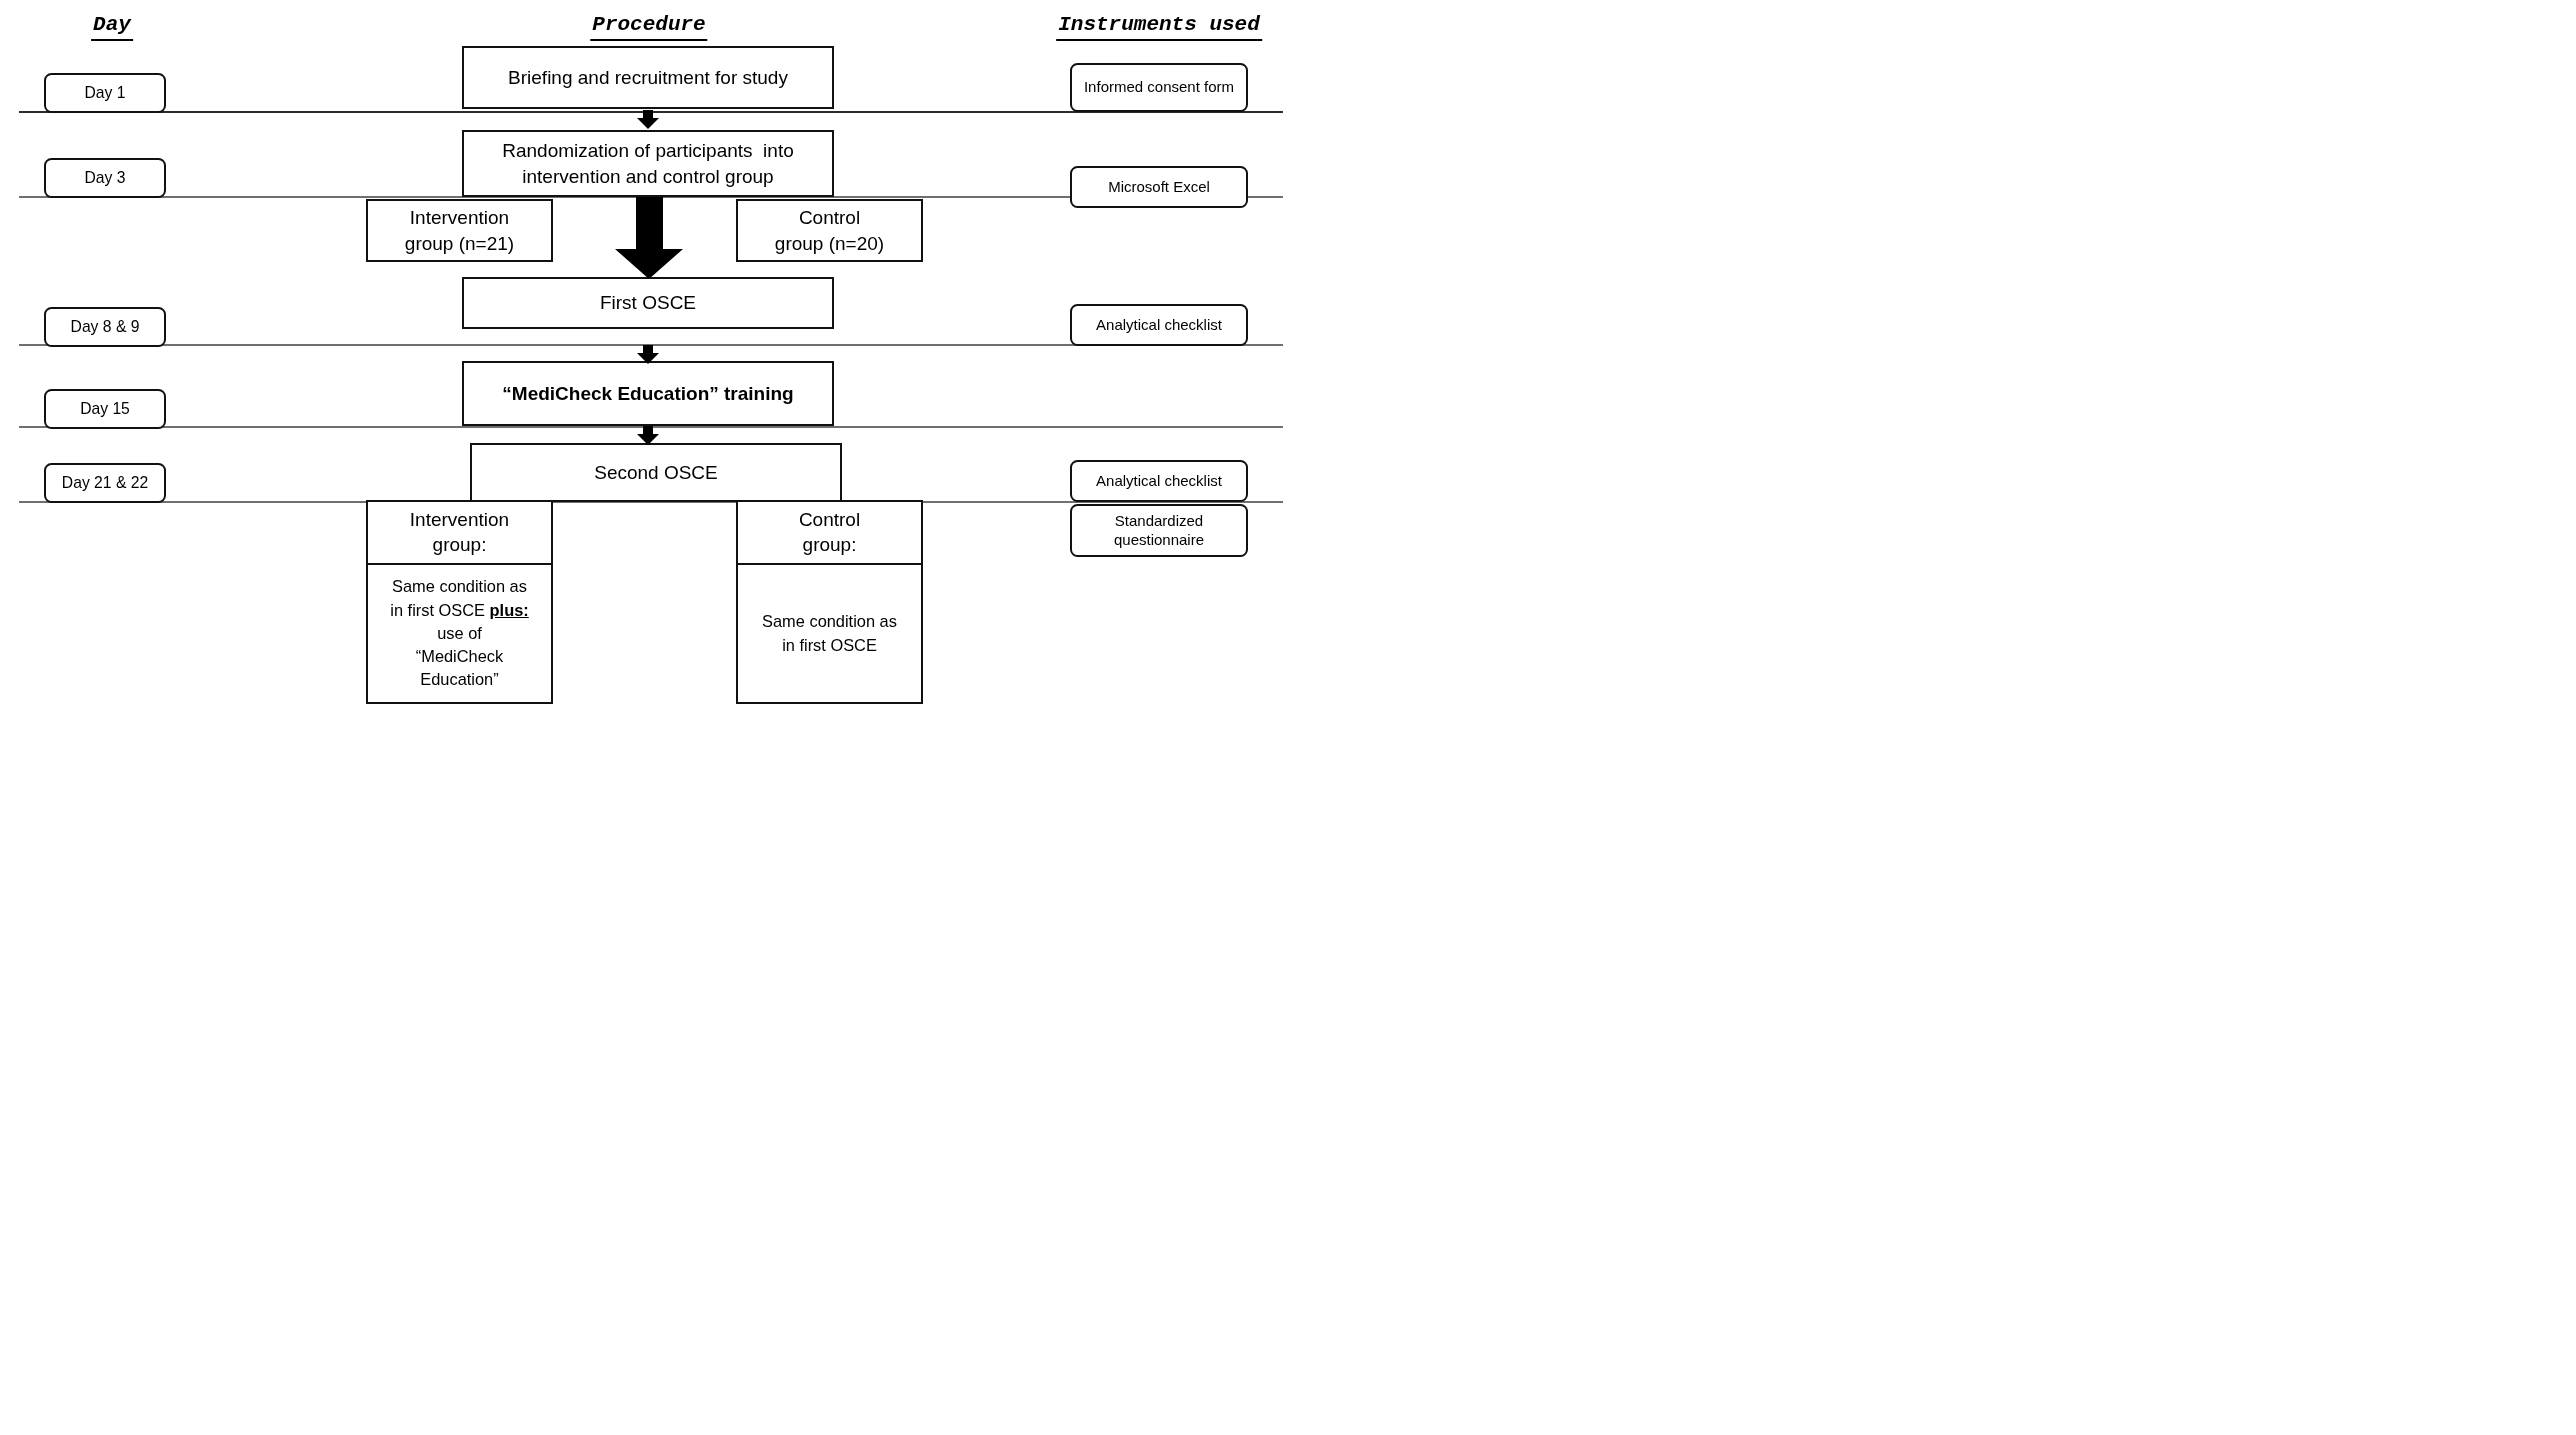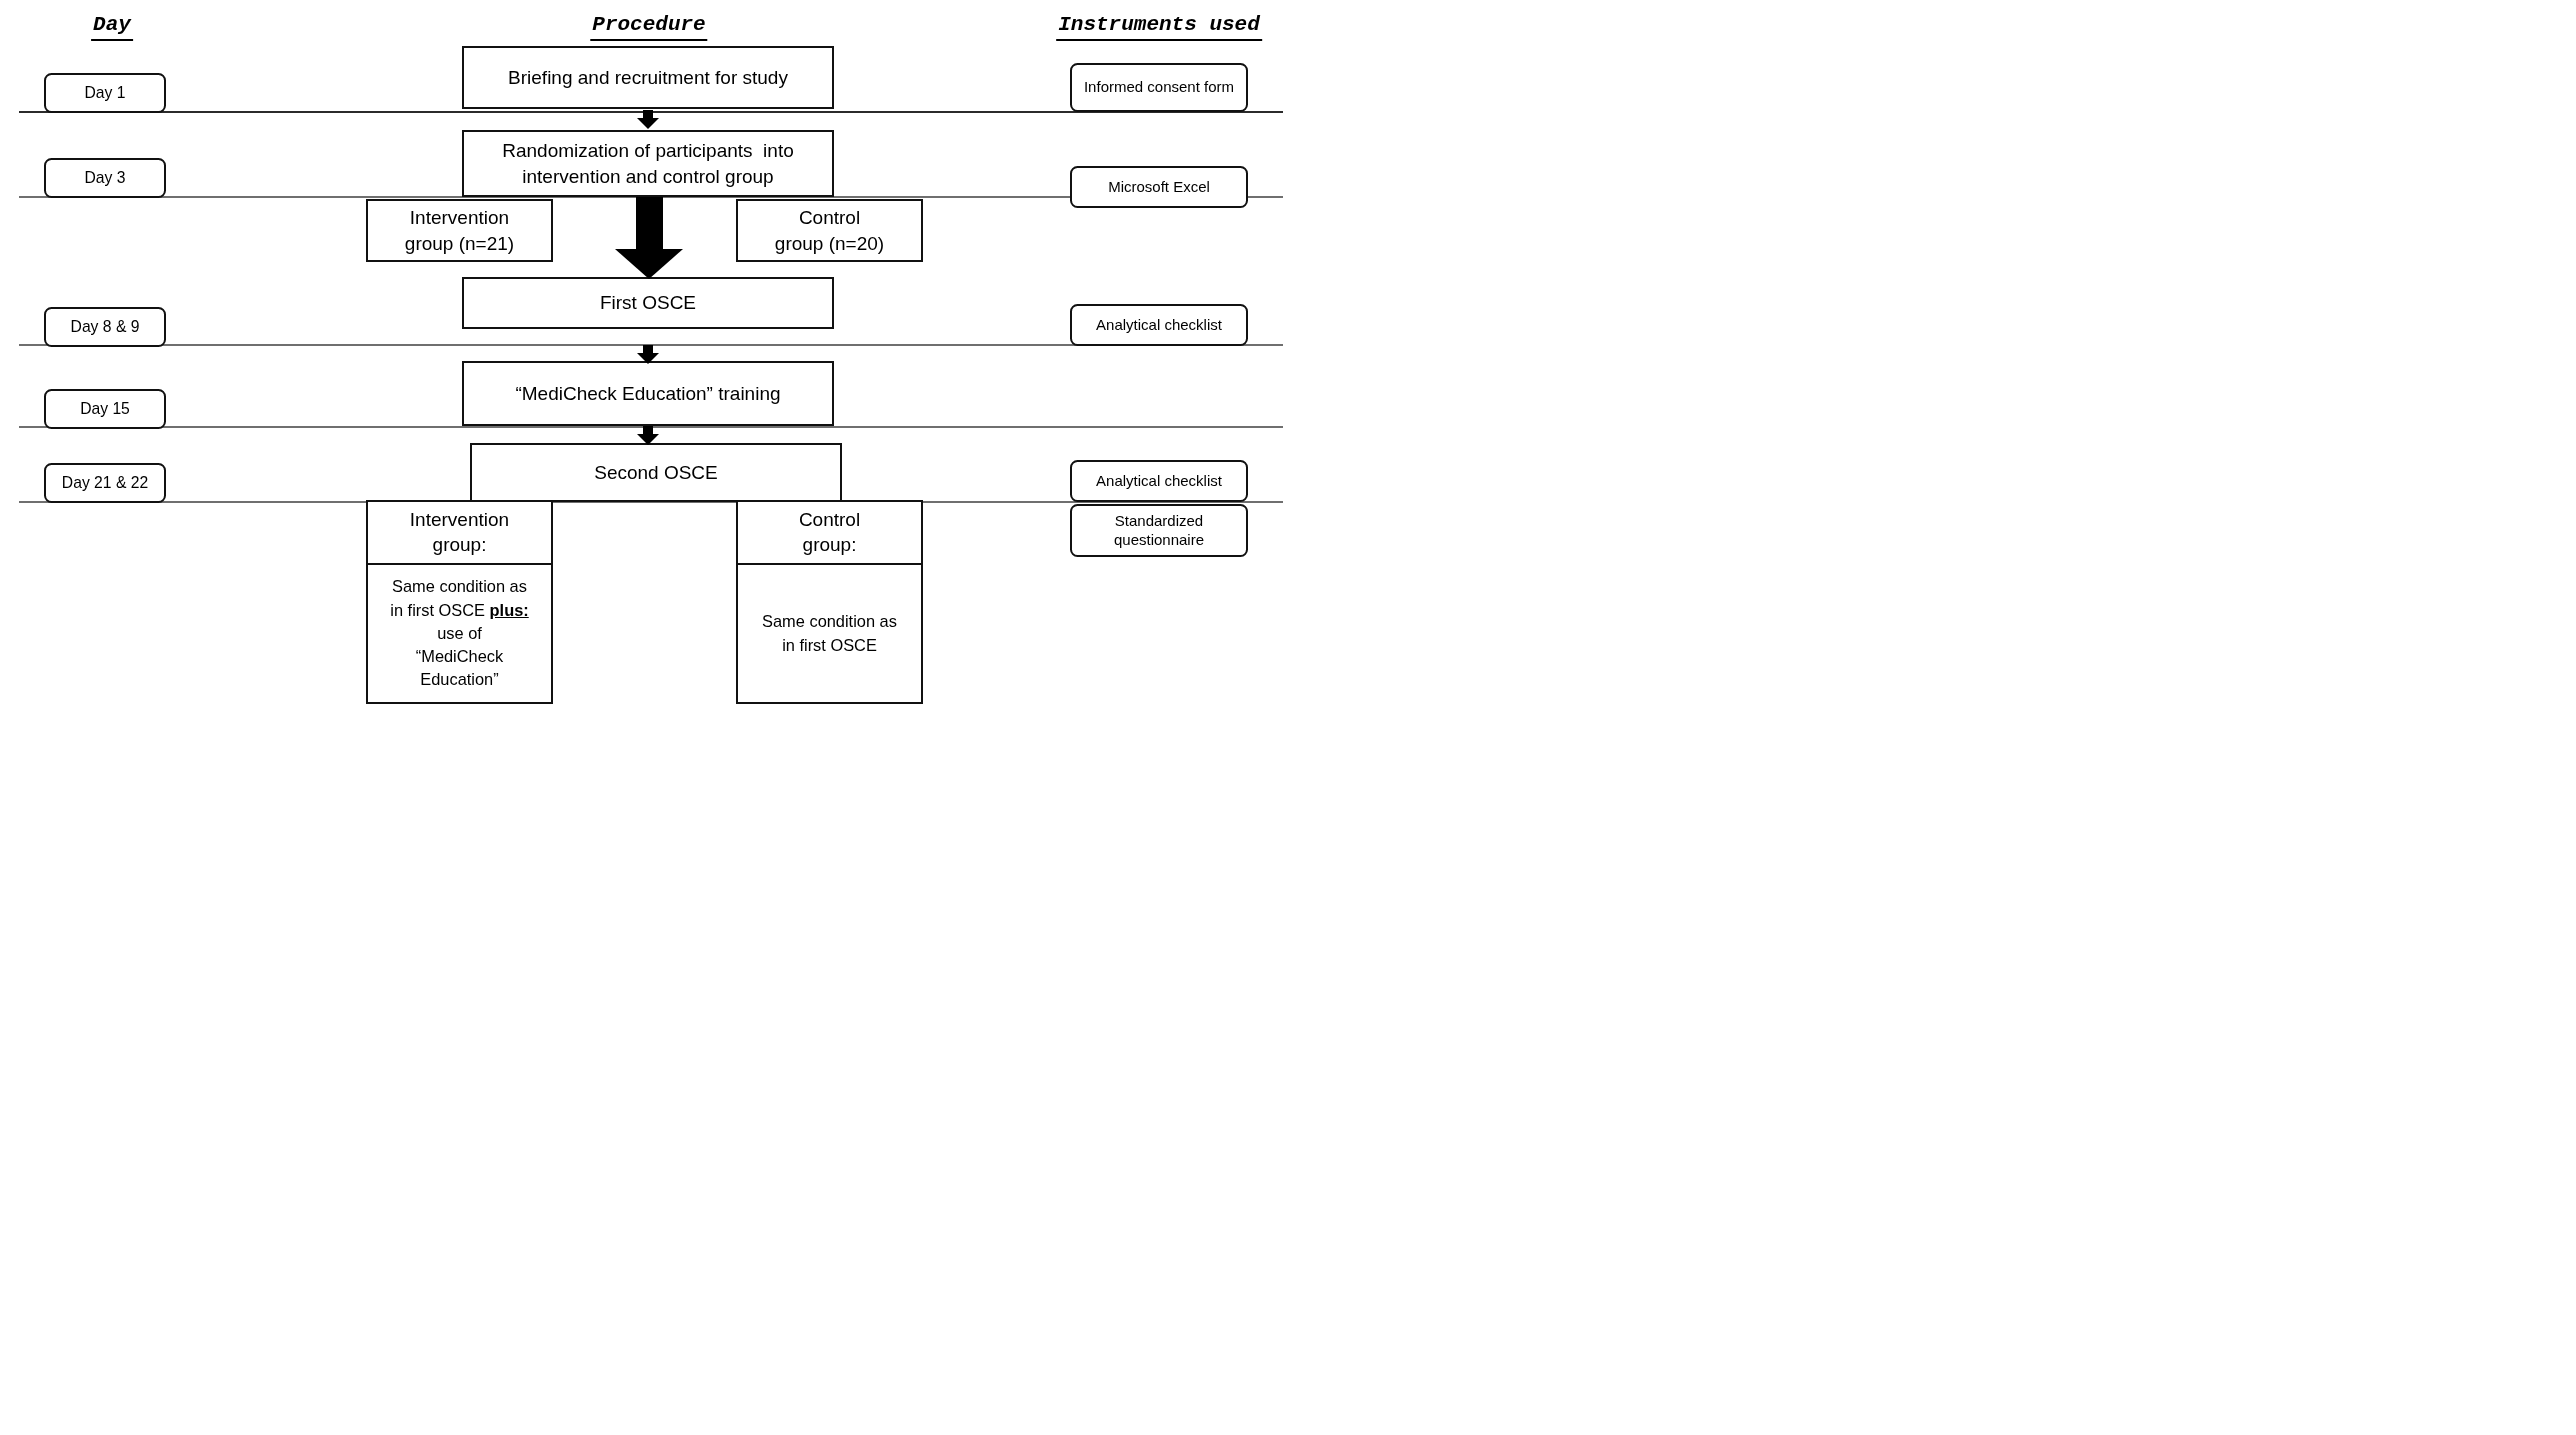--- a/index.html
+++ b/index.html
@@ -123,21 +123,21 @@
 
   <div class="pbox" style="top:277px;height:52px;">
     <span>First OSCE</span>
   </div>
 
   <div class="arrow arrow-sm" style="left:637px;top:345px;">
     <div class="shaft"></div>
     <div class="head"></div>
   </div>
 
-  <div class="pbox" style="top:361px;height:65px;">
+  <div class="pbox" style="top:361px;height:65px;font-weight:bold;">
     <span>“MediCheck Education” training</span>
   </div>
 
   <div class="arrow arrow-sm" style="left:637px;top:426px;">
     <div class="shaft"></div>
     <div class="head"></div>
   </div>
 
   <div class="pbox" style="top:443px;height:59px;margin-left:8px;">
     <span>Second OSCE</span>

